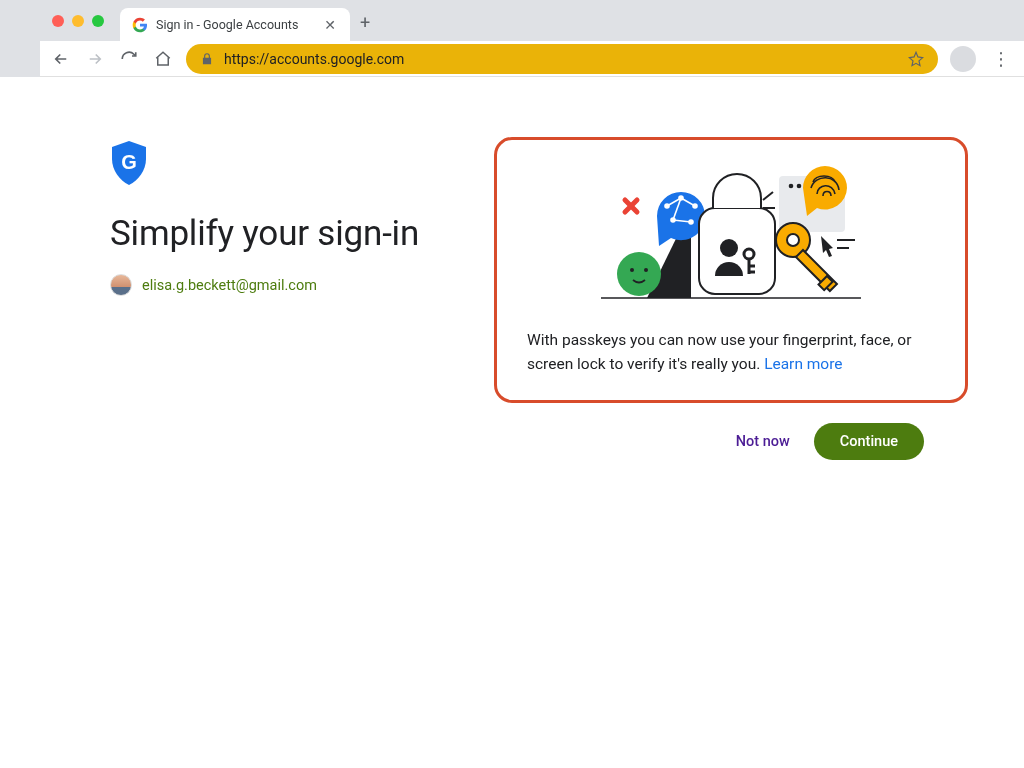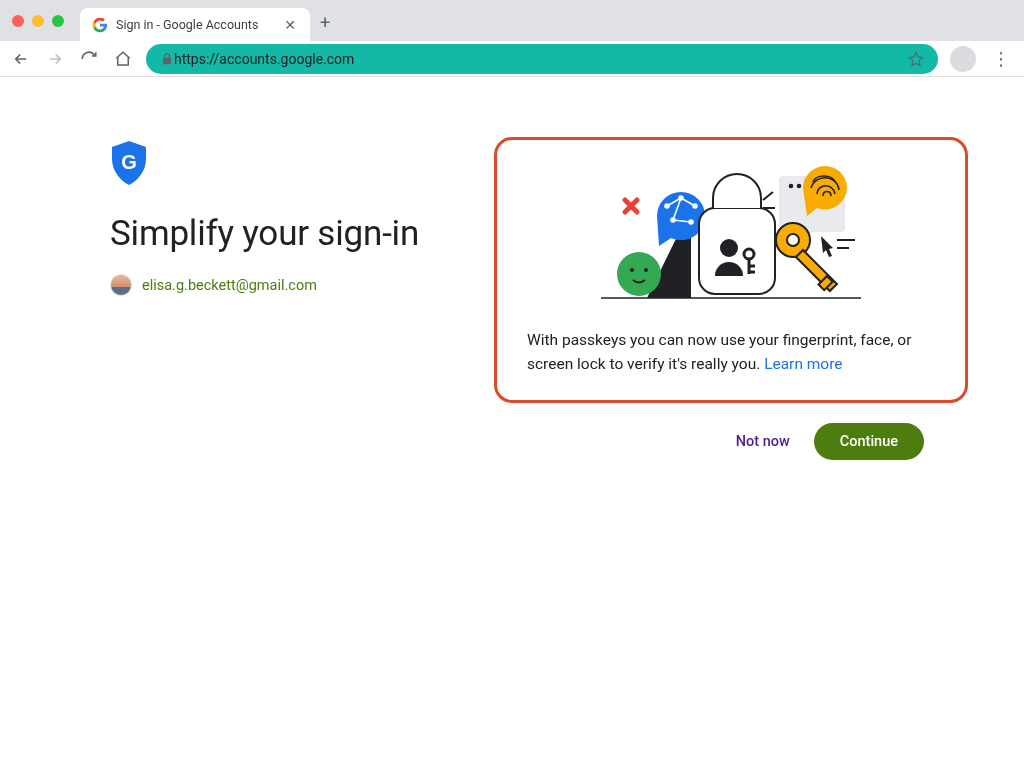--- a/index.html
+++ b/index.html
@@ -1,35 +1,35 @@
 <!DOCTYPE html>
 <html><head>
   <meta charset="utf-8">
   <style>
     * { box-sizing: border-box; margin: 0; padding: 0; }
     html, body { width: 1024px; height: 768px; font-family: 'Google Sans', Roboto, Arial, sans-serif; background: #fff; overflow: hidden; }
     
     
-    .chrome { background: #dfe1e5; height: 77px; }
+    .chrome { background: #dfe1e5; height: 77px; padding-left: 40px; }
     .titlebar { height: 41px; display: flex; align-items: center; padding: 0 12px; }
     .traffic { display: flex; gap: 8px; align-items: center; margin-right: 16px; }
     .traffic span { width: 12px; height: 12px; border-radius: 50%; display: block; }
     .tl-close { background: #ff5f57; }
     .tl-min { background: #febc2e; }
     .tl-max { background: #27c840; }
     .tab { background: #fff; height: 34px; border-radius: 8px 8px 0 0; display: flex; align-items: center; padding: 0 12px; min-width: 230px; gap: 8px; position: relative; top: 4px; }
     .tab-favicon { width: 16px; height: 16px; }
     .tab-title { font-size: 12.5px; color: #3c4043; flex: 1; white-space: nowrap; overflow: hidden; text-overflow: ellipsis; }
     .tab-close { color: #5f6368; font-size: 14px; cursor: pointer; width:16px; text-align:center;}
     .new-tab { margin-left: 10px; color: #5f6368; font-size: 18px; cursor: pointer; position: relative; top: 2px;}
     
     .toolbar { background: #fff; height: 36px; display: flex; align-items: center; padding: 0 10px; gap: 12px; border-bottom: 1px solid #e0e0e0;}
     .nav-btn { color: #5f6368; display:flex; align-items:center; justify-content:center; width:22px; height:22px;}
     .nav-btn.disabled { color: #bdc1c6; }
-    .omnibox { flex: 1; background: #14b8a6; border-radius: 16px; height: 30px; display: flex; align-items: center; padding: 0 14px; gap: 0; }
+    .omnibox { flex: 1; background: #eab308; border-radius: 16px; height: 30px; display: flex; align-items: center; padding: 0 14px; gap: 10px; }
     .lock { color: #5f6368; }
     .url { font-size: 14px; color: #202124; flex:1; }
     .star { color: #5f6368; }
     .profile-dot { width: 26px; height: 26px; border-radius: 50%; background: #dadce0; }
     .kebab { color: #5f6368; font-size: 18px; padding: 0 4px;}
     
     
     .page { padding: 60px 0 0 0; position: relative; height: calc(768px - 77px); }
     .content { display: flex; padding: 0 56px 0 110px; gap: 24px; align-items: flex-start; }
     .left { flex: 1; padding-top: 4px; }

